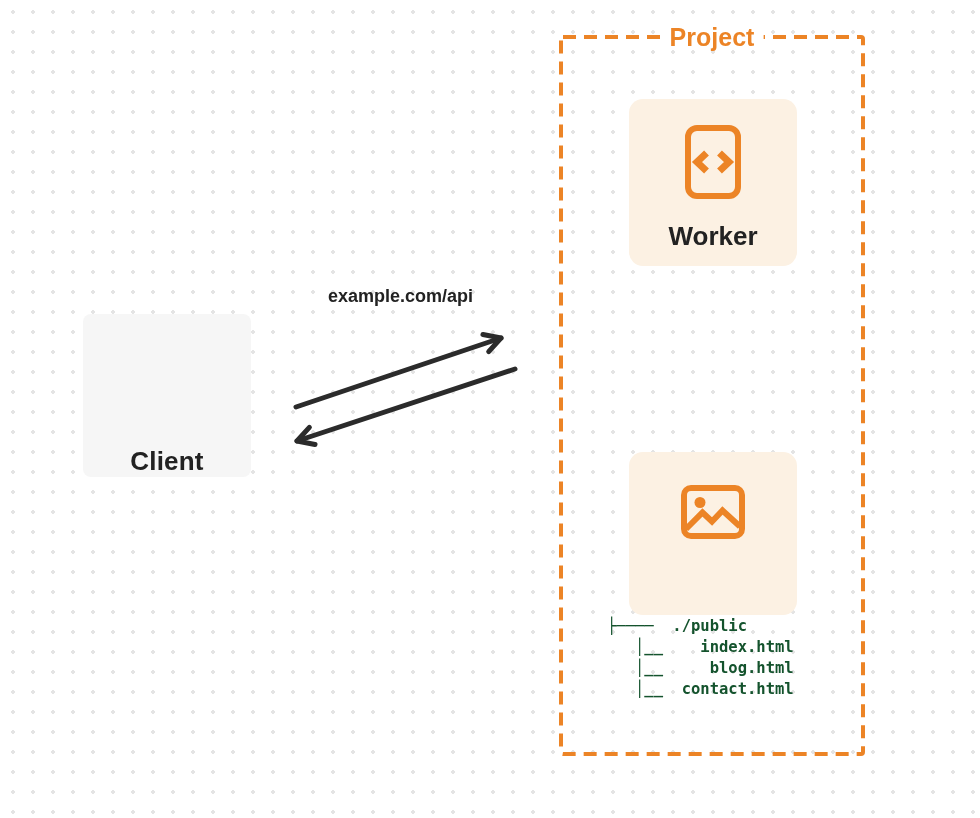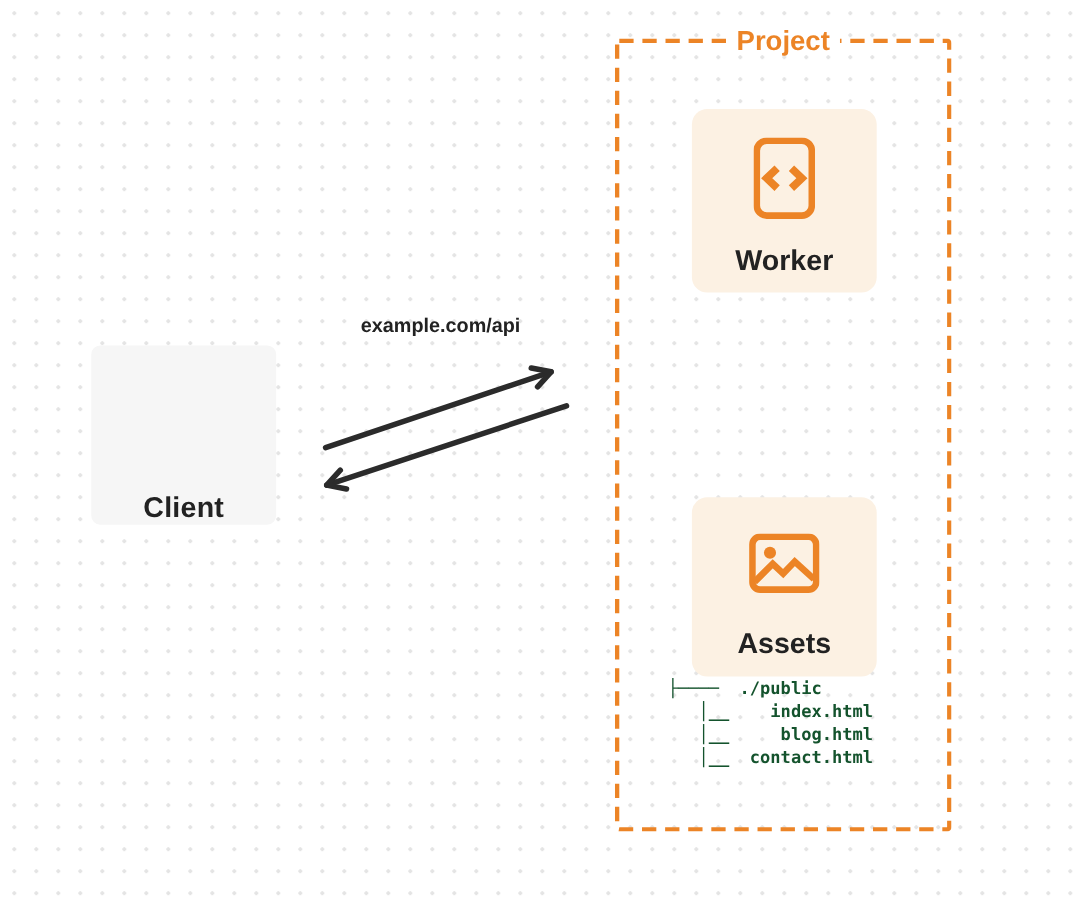--- a/index.html
+++ b/index.html
@@ -138,20 +138,19 @@
   </div>
 
   <div class="card card-assets">
     <span class="icon">
       <svg width="64" height="54" viewBox="0 0 64 54">
         <rect class="icon-stroke" x="3" y="3" width="58" height="48" rx="7" stroke-width="6"></rect>
         <circle class="icon-fill" cx="19" cy="17.5" r="5.5"></circle>
         <polyline class="icon-stroke" points="5,44 21.5,27.5 31,36.5 41.5,25.5 59,41.5" stroke-width="6" stroke-linecap="butt" stroke-linejoin="miter"></polyline>
       </svg>
     </span>
-    <div class="card-label">Assets</div>
   </div>
 
   <pre class="file-tree">├────  ./public
    │__    index.html
    │__     blog.html
    │__  contact.html</pre>
 </div>
 
 </body></html>

